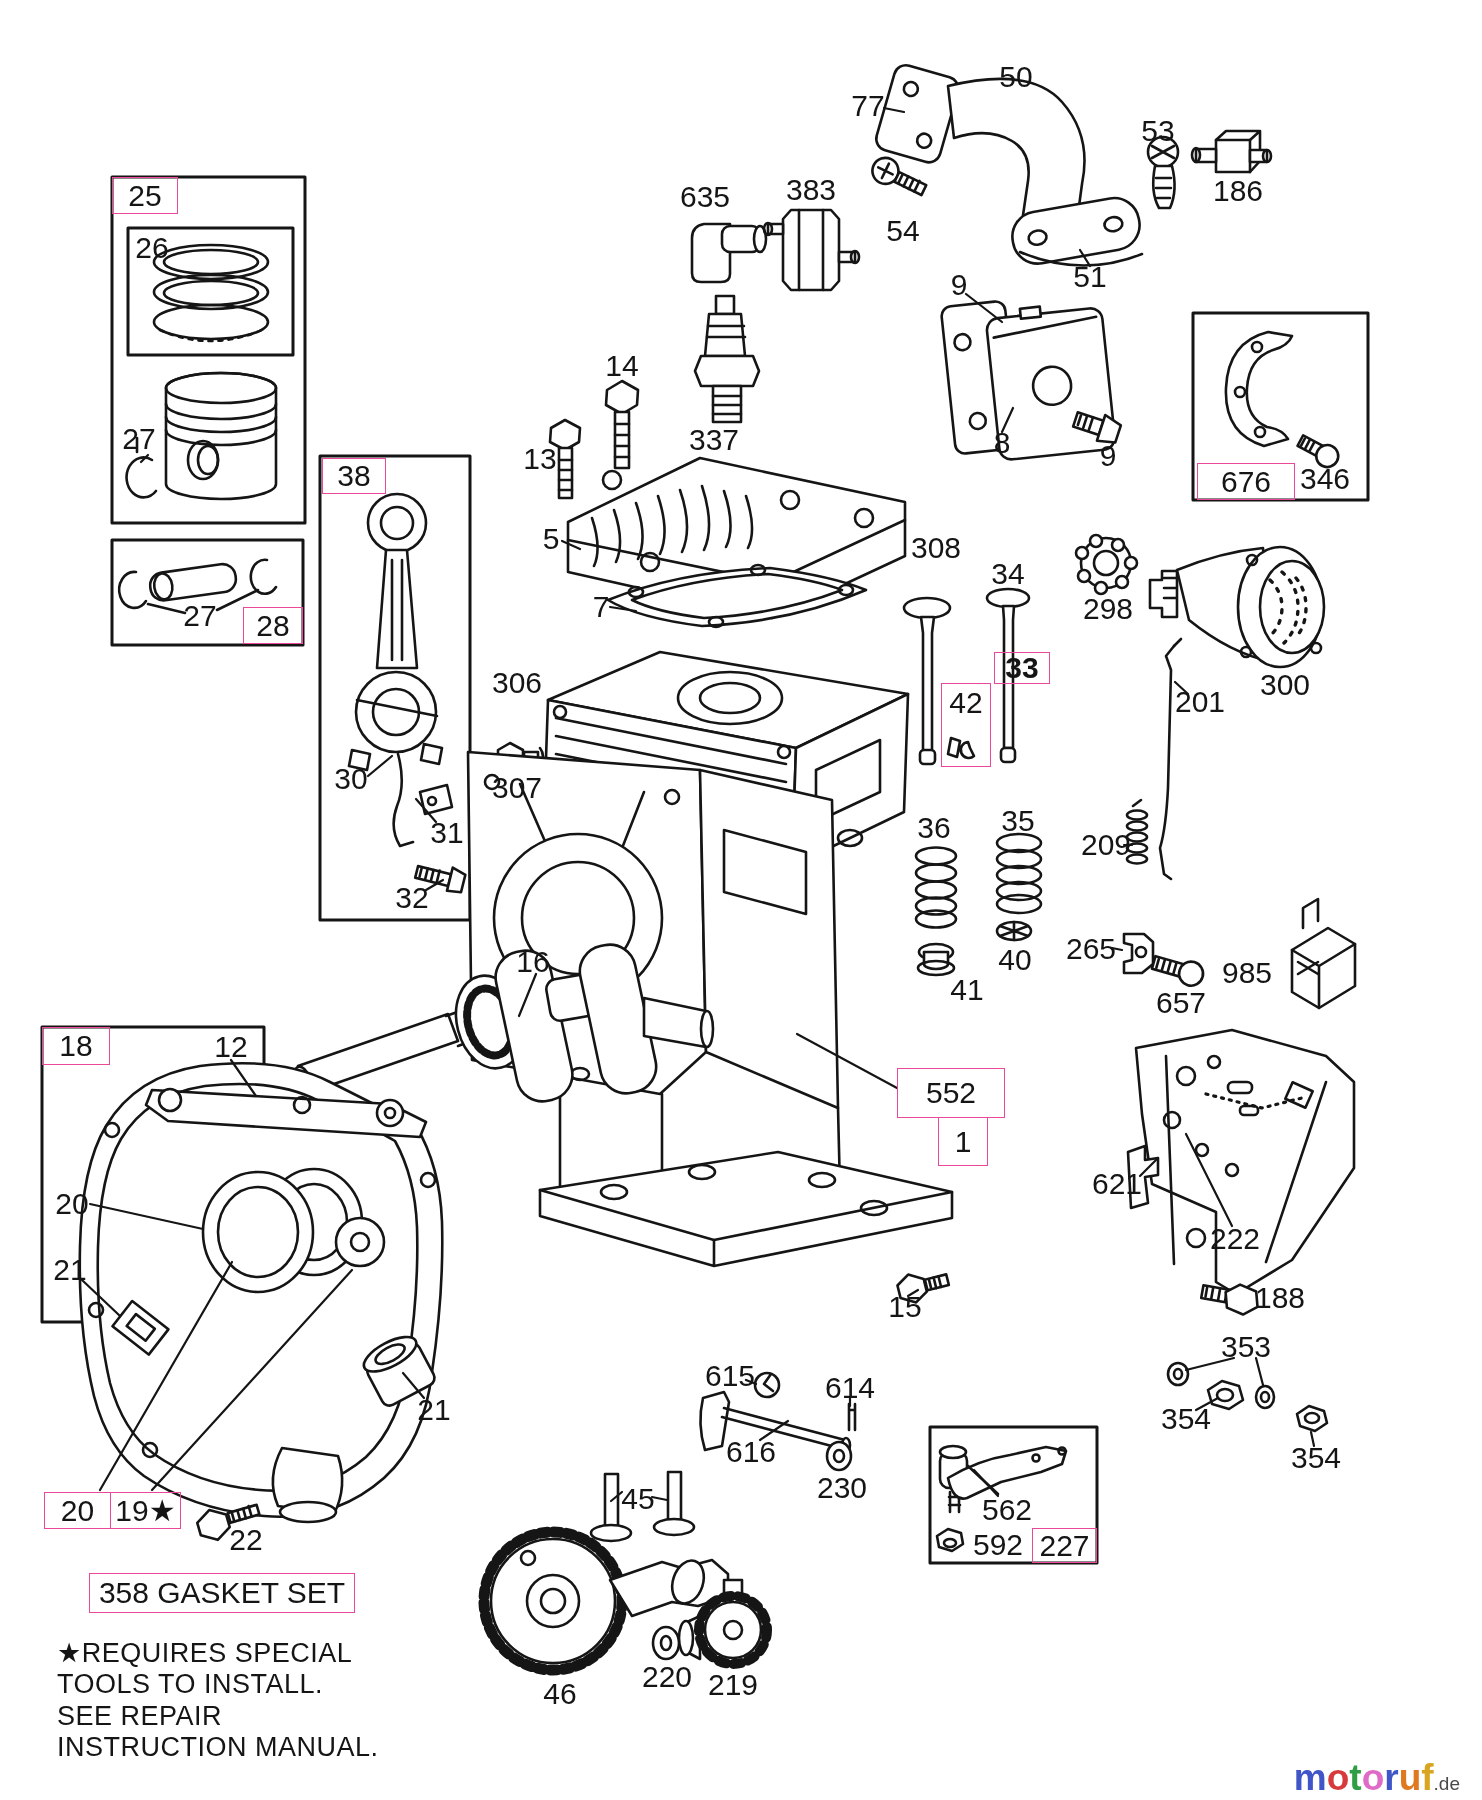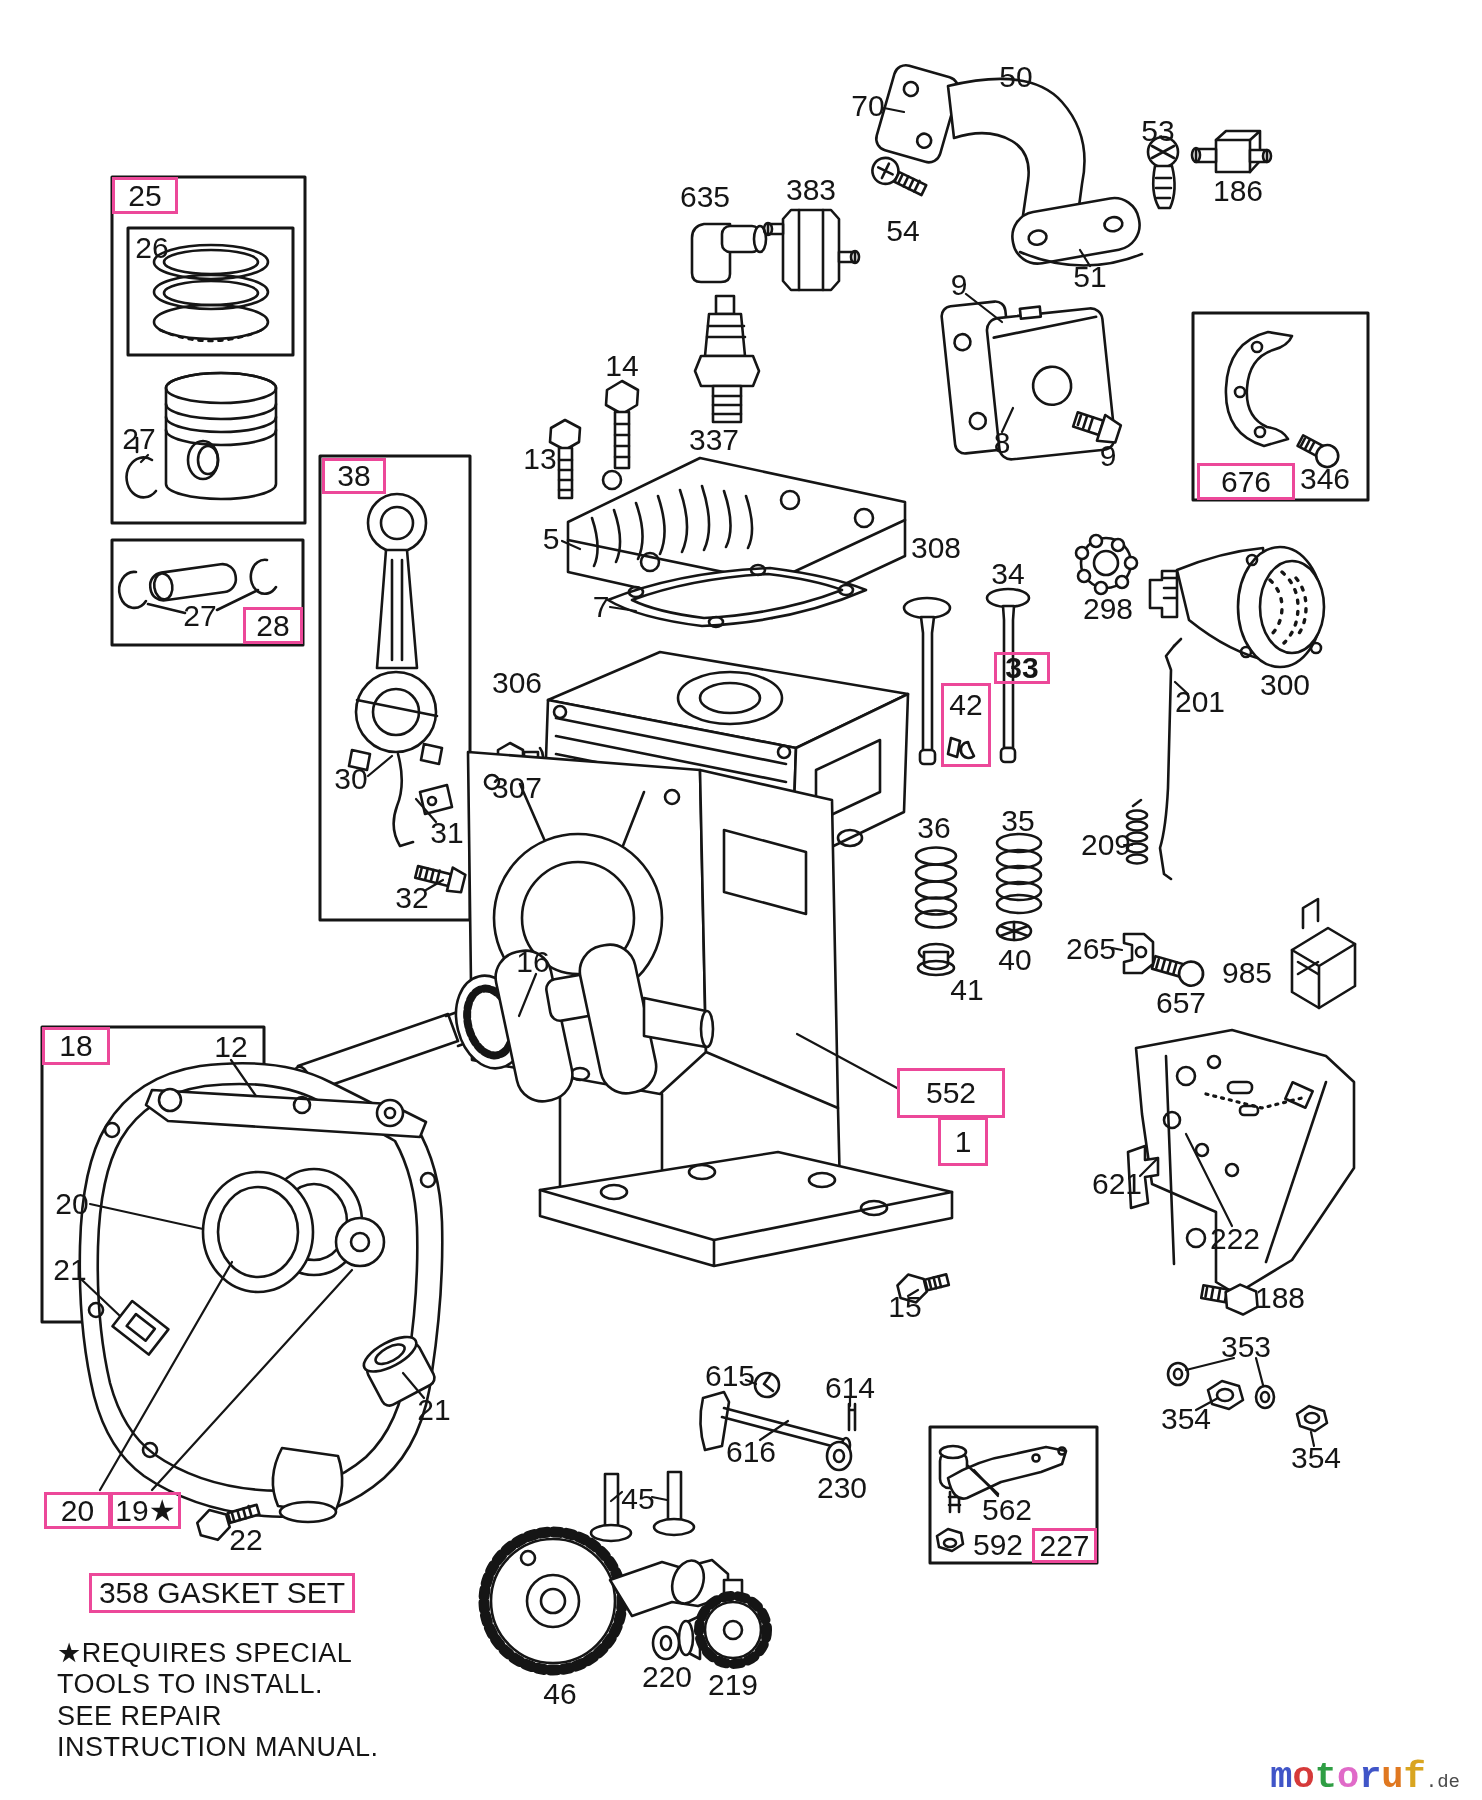--- a/index.html
+++ b/index.html
@@ -2,25 +2,25 @@
 <html><head>
 <meta charset="utf-8">
 <style>
   html,body{margin:0;padding:0;background:#e8e8e8;}
   .stage{position:relative;width:1482px;height:1800px;background:#ffffff;overflow:hidden;
          font-family:"Liberation Sans",sans-serif;color:#151515;}
   .art{position:absolute;left:0;top:0;}
   .part-label{position:absolute;transform:translate(-50%,-50%);font-size:30px;line-height:1;
               white-space:nowrap;color:#151515;}
   .part-label.boxed{transform:none;display:flex;align-items:center;justify-content:center;
-              border:3px solid #ec4899;background:transparent;box-sizing:border-box;}
+              border:1px solid #ec4899;background:transparent;box-sizing:border-box;}
   .part-label.vtop{align-items:flex-start;padding-top:4px;}
   .footnote{position:absolute;left:57px;top:1638px;font-size:27px;line-height:1.16;
             letter-spacing:.5px;}
-  .logo{position:absolute;right:22px;bottom:4px;font-family:Liberation Mono, monospace;
+  .logo{position:absolute;right:22px;bottom:4px;font-family:Liberation Sans, sans-serif;
         font-weight:bold;font-size:37px;line-height:1;}
   .logo .suffix{font-size:19px;font-weight:normal;}
 </style>
 </head>
 <body>
 
 <div class="stage">
 
   <svg class="art" width="1482" height="1800" viewBox="0 0 1482 1800">
     <g stroke="#151515" stroke-width="2.6" fill="none" stroke-linecap="round" stroke-linejoin="round">
@@ -476,21 +476,21 @@
   </svg>
 
   <div>
       <span class="part-label" style="left: 152px; top: 248px;">26</span>
       <span class="part-label" style="left: 139px; top: 439px;">27</span>
       <span class="part-label" style="left: 200px; top: 616px;">27</span>
       <span class="part-label" style="left: 351px; top: 779px;">30</span>
       <span class="part-label" style="left: 447px; top: 833px;">31</span>
       <span class="part-label" style="left: 412px; top: 898px;">32</span>
       <span class="part-label" style="left: 1016px; top: 77px;">50</span>
-      <span class="part-label" style="left: 868px; top: 106px;">70</span>
+      <span class="part-label" style="left: 868px; top: 106px;">77</span>
       <span class="part-label" style="left: 1158px; top: 131px;">53</span>
       <span class="part-label" style="left: 1238px; top: 191px;">186</span>
       <span class="part-label" style="left: 903px; top: 231px;">54</span>
       <span class="part-label" style="left: 1090px; top: 277px;">51</span>
       <span class="part-label" style="left: 705px; top: 197px;">635</span>
       <span class="part-label" style="left: 811px; top: 190px;">383</span>
       <span class="part-label" style="left: 959px; top: 285px;">9</span>
       <span class="part-label" style="left: 1002px; top: 443px;">8</span>
       <span class="part-label" style="left: 1108px; top: 456px;">9</span>
       <span class="part-label" style="left: 1325px; top: 479px;">346</span>

